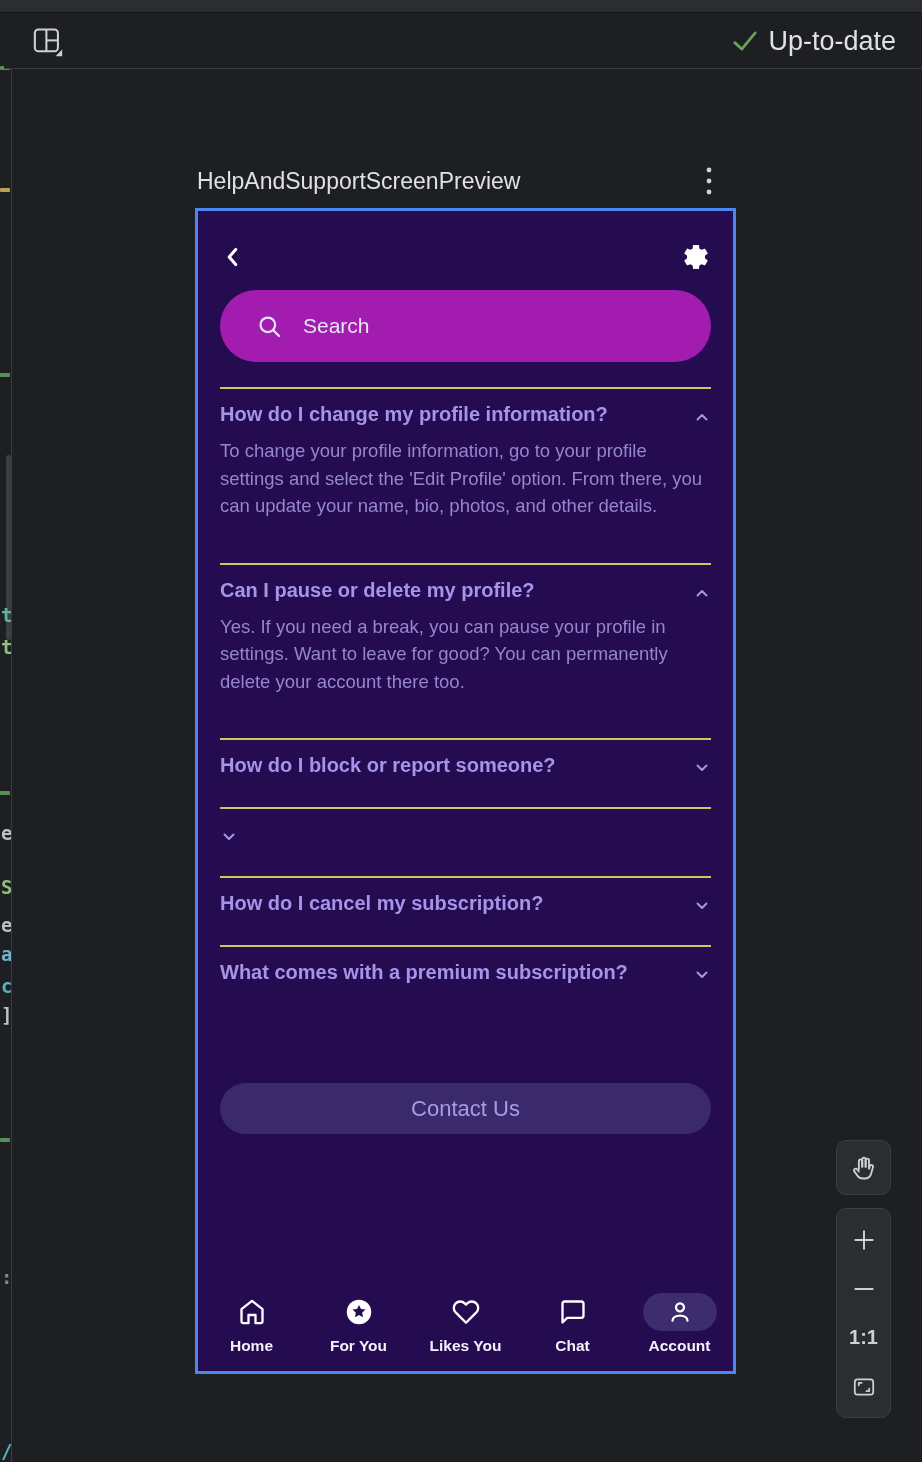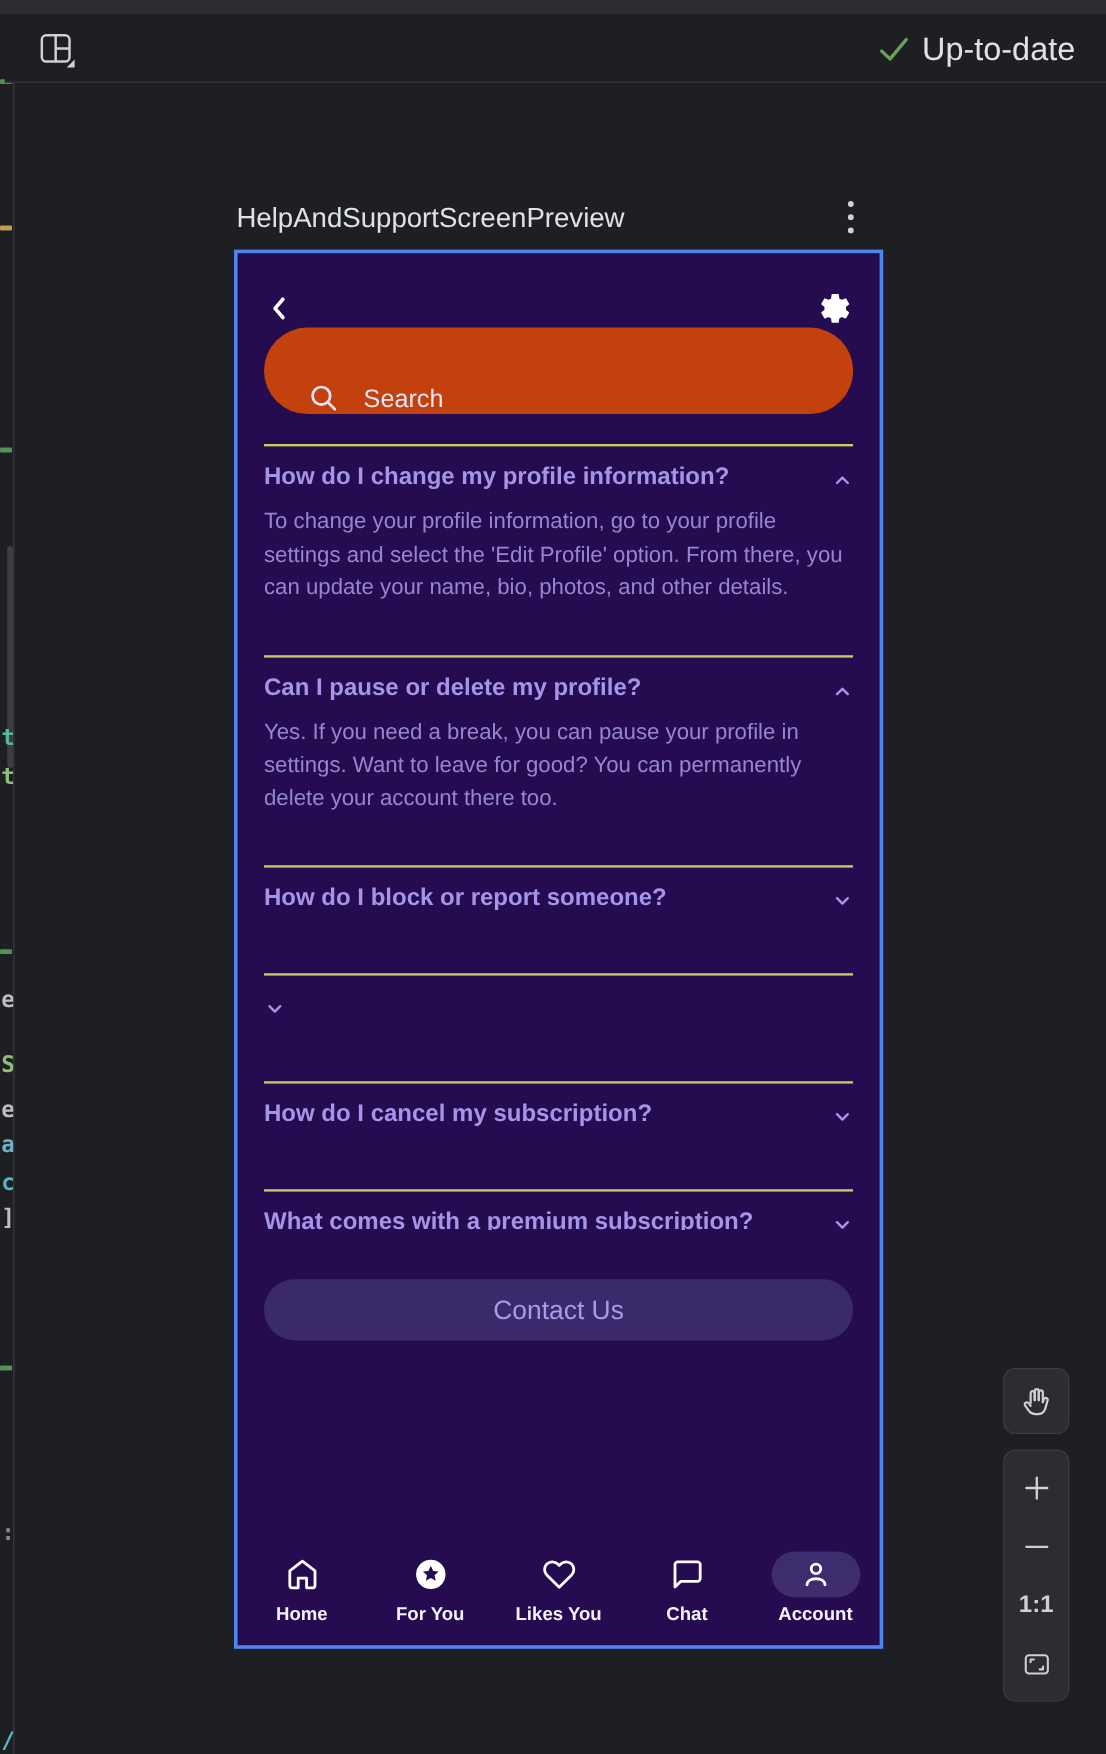--- a/index.html
+++ b/index.html
@@ -45,28 +45,28 @@
            border:3px solid #4e86f0; background:#250b50; }
   .phone-content { position:absolute; inset:0; padding:0 22px; overflow:hidden; }
 
   .screen-topbar { display:flex; justify-content:space-between; align-items:center;
                    margin-top:30px; height:32px; }
   .back-btn, .gear-btn { display:flex; align-items:center; justify-content:center; cursor:pointer; }
 
   .screen-title { margin-top:22px; height:56px; font-size:48px; color:#ffffff;
                   font-weight:400; letter-spacing:.5px; }
 
-  .search-bar { height:72px; border-radius:36px; background:#c2410c;
-                display:flex; align-items:flex-end; padding-left:36px; }
+  .search-bar { margin-top:17px; height:72px; border-radius:36px; background:#a21caf;
+                display:flex; align-items:center; padding-left:36px; }
   .search-label { margin-left:20px; font-size:21px; color:#e9e5f6; }
 
   .faq-list { margin-top:25px; height:655px; overflow:hidden; }
   .faq-item { border-top:2px solid #c6ca60; padding-top:10px; }
   .faq-item.expanded { padding-bottom:43px; }
-  .faq-item.collapsed { padding-bottom:51px; }
+  .faq-item.collapsed { padding-bottom:30px; }
   .faq-qrow { display:flex; justify-content:space-between; align-items:flex-end; height:27px; }
   .faq-q { font-size:20px; font-weight:bold; color:#a495e8; }
   .faq-a { margin-top:11px; font-size:18.5px; line-height:27.5px; color:#9487cf; }
 
   .contact-btn { margin-top:41px; height:51px; border-radius:26px; background:#3b2a6b;
                  color:#a89ae8; font-size:22px; display:flex; align-items:center;
                  justify-content:center; cursor:pointer; }
 
   .bottom-nav { position:absolute; left:0; right:0; bottom:16px; display:flex; }
   .nav-item { flex:1; display:flex; flex-direction:column; align-items:center; cursor:pointer; }

